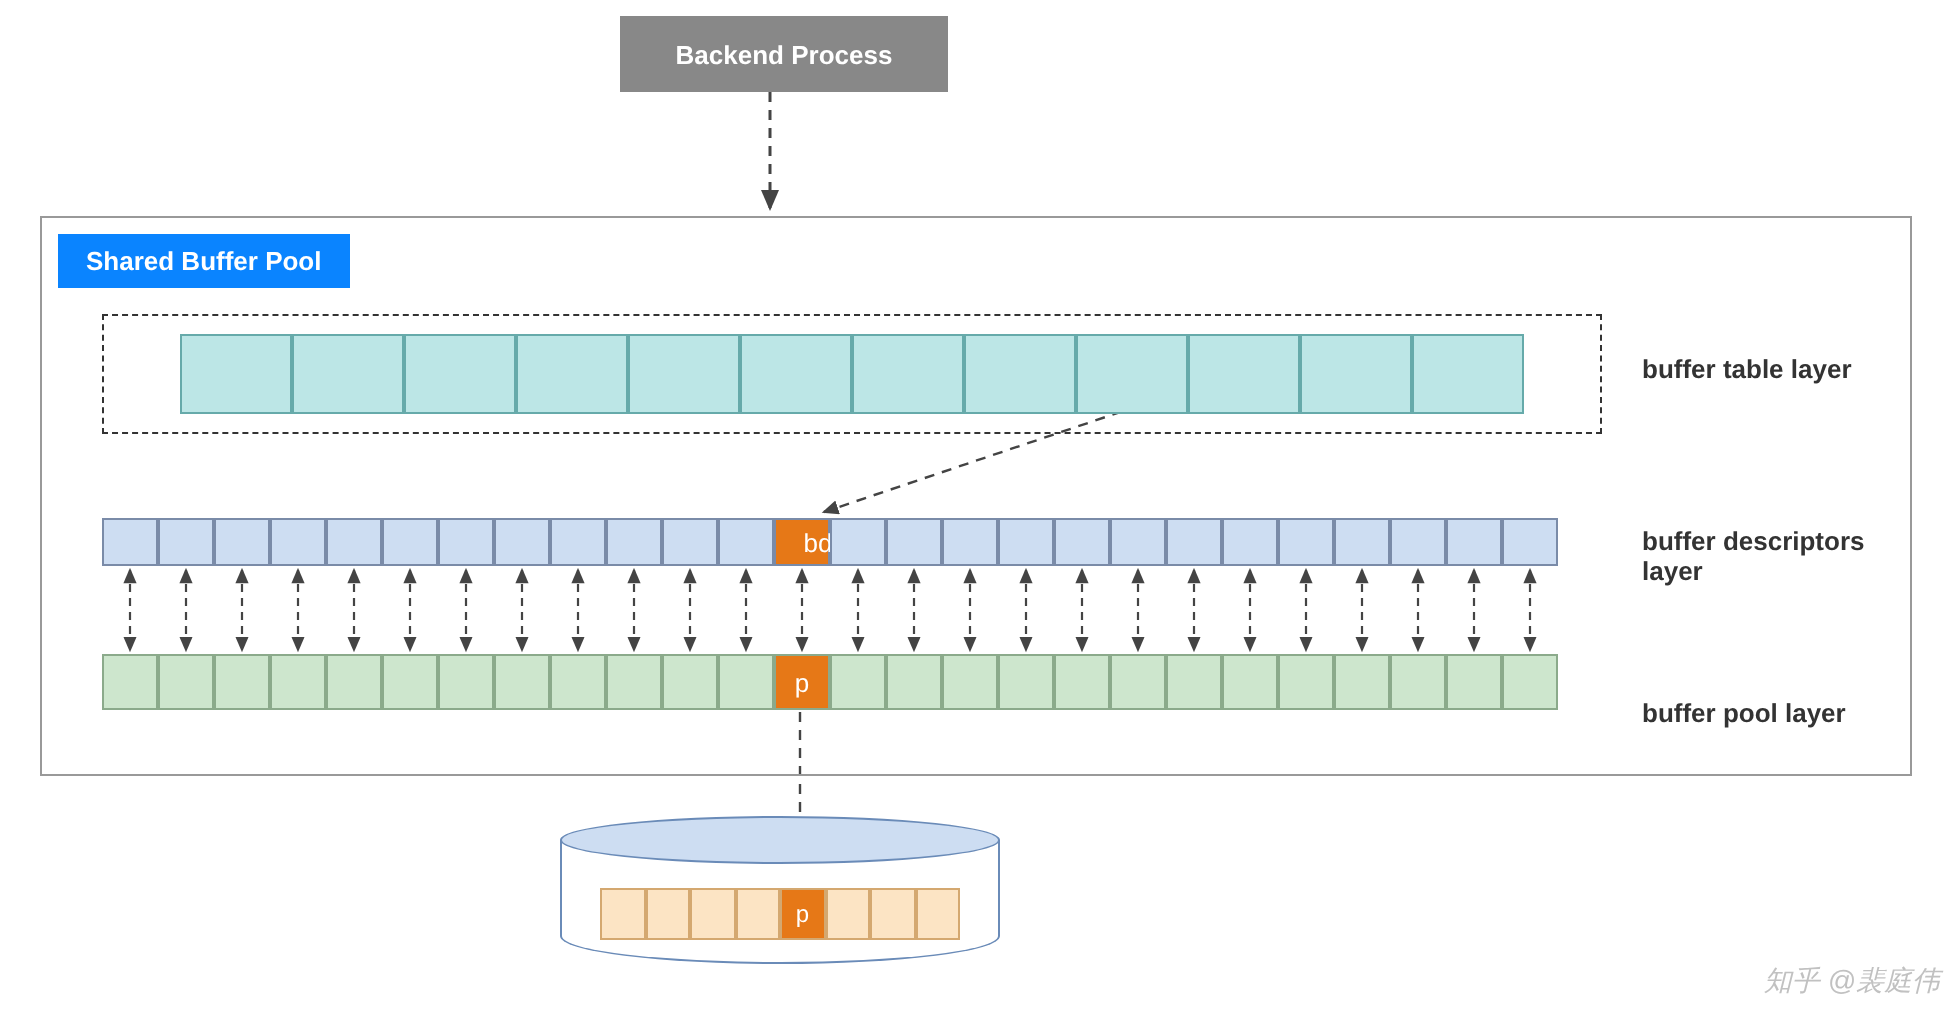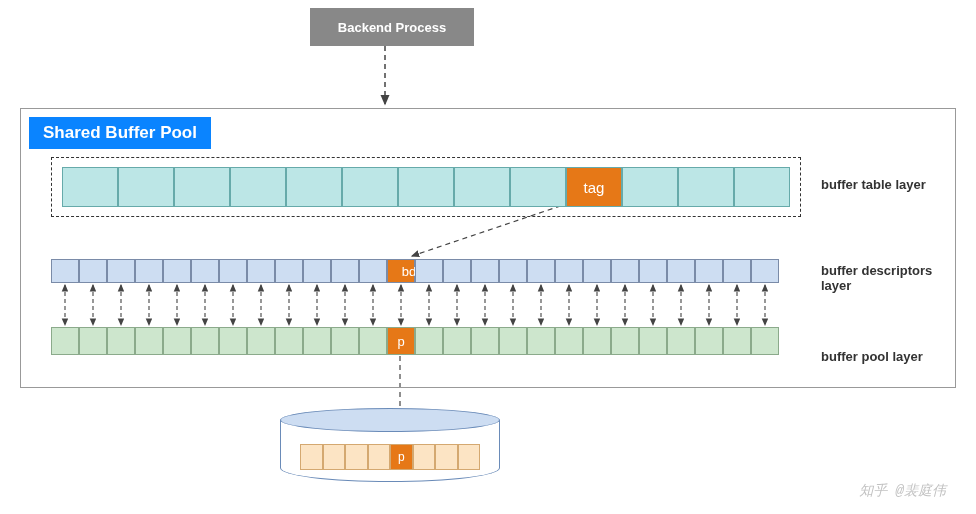--- a/index.html
+++ b/index.html
@@ -1,40 +1,40 @@
 <!DOCTYPE html>
 <html><head>
 <meta charset="utf-8">
 <style>
   * { box-sizing: border-box; margin: 0; padding: 0; }
   body { font-family: Arial, sans-serif; width: 976px; height: 514px; position: relative; background: #fff; }
   .backend-box { position: absolute; left: 310px; top: 8px; width: 164px; height: 38px; background: #888; color: #fff; font-weight: bold; font-size: 13px; display: flex; align-items: center; justify-content: center; }
   .pool-container { position: absolute; left: 20px; top: 108px; width: 936px; height: 280px; border: 1px solid #999; }
-  .pool-label { position: absolute; left: 8px; top: 8px; background: #0a84ff; color: #fff; font-size: 17px; font-weight: bold; padding: 6px 14px; }
+  .pool-label { position: absolute; left: 8px; top: 8px; background: #0a84ff; color: #fff; font-size: 13px; font-weight: bold; padding: 6px 14px; }
   .dashed-wrap { position: absolute; left: 30px; top: 48px; width: 750px; height: 60px; border: 1.5px dashed #333; display: flex; align-items: center; justify-content: center; }
   .table-row { display: flex; }
   .tcell { width: 56px; height: 40px; background: #bce6e6; border: 1px solid #6aa; }
   .tcell.tag { background: #e67817; color: #fff; display: flex; align-items: center; justify-content: center; font-size: 15px; }
   .label-right { position: absolute; font-size: 13px; color: #333; font-weight: bold; }
   .lbl-table { left: 800px; top: 68px; }
   .lbl-desc { left: 800px; top: 154px; }
   .lbl-pool { left: 800px; top: 240px; }
   .desc-row { position: absolute; left: 30px; top: 150px; display: flex; }
   .dcell { width: 28px; height: 24px; background: #cdddf2; border: 1px solid #7a8ba8; }
   .dcell.bd { background: #e67817; color: #fff; display: flex; align-items: center; justify-content: center; font-size: 13px; padding-left: 16px; }
   .poolrow { position: absolute; left: 30px; top: 218px; display: flex; }
   .pcell { width: 28px; height: 28px; background: #cde6cd; border: 1px solid #8baa8b; }
   .pcell.p { background: #e67817; color: #fff; display: flex; align-items: center; justify-content: center; font-size: 13px; }
   .disk { position: absolute; left: 280px; top: 408px; width: 220px; height: 80px; }
   .disk-top { position: absolute; width: 220px; height: 24px; border-radius: 50%; background: #cdddf2; border: 1.5px solid #6a8bb8; top: 0; }
   .disk-body { position: absolute; width: 220px; height: 62px; top: 12px; border: 1.5px solid #6a8bb8; border-top: none; border-radius: 0 0 110px 110px / 0 0 14px 14px; background: #fff; }
   .disk-row { position: absolute; left: 20px; top: 36px; display: flex; }
   .diskcell { width: 22.5px; height: 26px; background: #fce4c4; border: 1px solid #d4a870; }
   .diskcell.p { background: #e67817; color: #fff; display: flex; align-items: center; justify-content: center; font-size: 12px; }
-  .watermark { position: absolute; right: 30px; bottom: 14px; color: #999; font-size: 14px; font-style: italic; opacity: .6; font-family: Liberation Mono, monospace; }
+  .watermark { position: absolute; right: 6px; bottom: 14px; color: #999; font-size: 14px; font-style: italic; opacity: .6; }
   svg.arrows { position: absolute; left: 0; top: 0; pointer-events: none; }
 </style>
 </head>
 <body>
 
 <div class="backend-box">
   <span>Backend Process</span>
 </div>
 
 <svg class="arrows" width="976" height="514">
@@ -60,21 +60,20 @@
     <div class="table-row" id="table-row">
         <div class="tcell"></div>
         <div class="tcell"></div>
         <div class="tcell"></div>
         <div class="tcell"></div>
         <div class="tcell"></div>
         <div class="tcell"></div>
         <div class="tcell"></div>
         <div class="tcell"></div>
         <div class="tcell"></div>
-        <div class="tcell tag">tag</div>
         <div class="tcell"></div>
         <div class="tcell"></div>
         <div class="tcell"></div>
       </div>
   </div>
   <div class="label-right lbl-table">buffer table layer</div>
 
   <div class="desc-row" id="desc-row">
       <div class="dcell"></div>
       <div class="dcell"></div>

